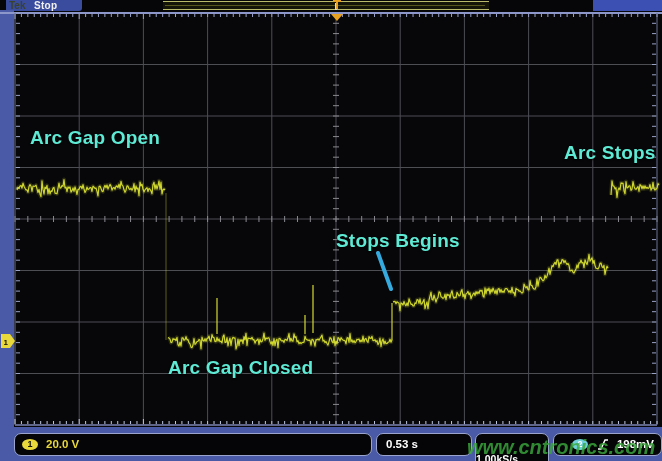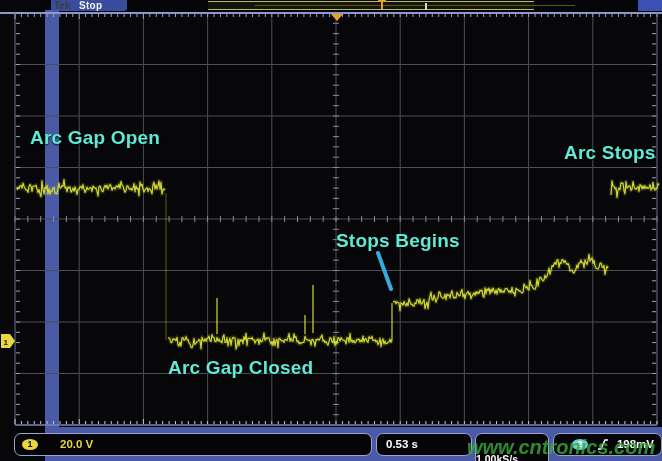--- a/index.html
+++ b/index.html
@@ -1,21 +1,21 @@
 <!DOCTYPE html>
 <html><head>
 <meta charset="utf-8">
 <style>
   html,body{margin:0;padding:0;background:#222;}
   #screen{
     position:relative;width:662px;height:461px;overflow:hidden;
     background:#07070a;font-family:"Liberation Sans",sans-serif;
     -webkit-font-smoothing:antialiased;
   }
-  .abs{position:absolute;margin-left:45px;}
+  .abs{position:absolute;}
   
   #topbar{left:0;top:0;width:662px;height:11px;background:#060608;}
   #stop-badge{left:6;left:6px;top:0;width:76px;height:11px;background:#3a4c9e;border-radius:0 0 3px 0;}
   #tek-logo{left:9px;top:0;font-size:10px;font-weight:bold;color:#39422f;line-height:11px;}
   #stop-label{left:34px;top:0;font-size:10px;font-weight:bold;color:#f2f2f2;line-height:11px;letter-spacing:.3px;}
   #acq-bar{left:163px;top:1px;width:326px;height:7px;background:#141408;
     border-top:1px solid #b9b96a;border-bottom:1px solid #b9b96a;}
   #acq-bar-line{left:2px;top:3px;width:320px;height:1px;background:#55551e;}
   #acq-trig-tick{left:172px;top:1px;width:2px;height:7px;background:#d8d8d8;}
   #trig-t-v{left:336px;top:0;width:2px;height:9px;background:#e8a020;}
@@ -484,21 +484,21 @@
       <line x1="378" y1="253" x2="391" y2="289" stroke="#35aade" stroke-width="4" stroke-linecap="round"></line>
     </svg>
 
   <div class="anno" id="anno-open">Arc Gap Open</div>
   <div class="anno" id="anno-begins">Stops Begins</div>
   <div class="anno" id="anno-closed">Arc Gap Closed</div>
   <div class="anno" id="anno-stops">Arc Stops</div>
 
   <div class="sbox" id="ch1-box">
     <span class="badge" id="ch1-badge" style="background: rgb(232, 216, 60);">1</span>
-    <span id="ch1-scale" style="color: rgb(232, 216, 60); margin-left: 14px;">20.0 V</span>
+    <span id="ch1-scale" style="color: rgb(232, 216, 60);">20.0 V</span>
   </div>
   <div class="sbox" id="time-box">
     <span id="time-scale">0.53 s</span>
   </div>
   <div class="sbox" id="acq-box">
     <div>1.00kS/s</div>
     <div>1k points</div>
   </div>
   <div class="sbox" id="trig-box">
     <span class="badge" id="trig-badge" style="background: rgb(110, 208, 216);">2</span>

